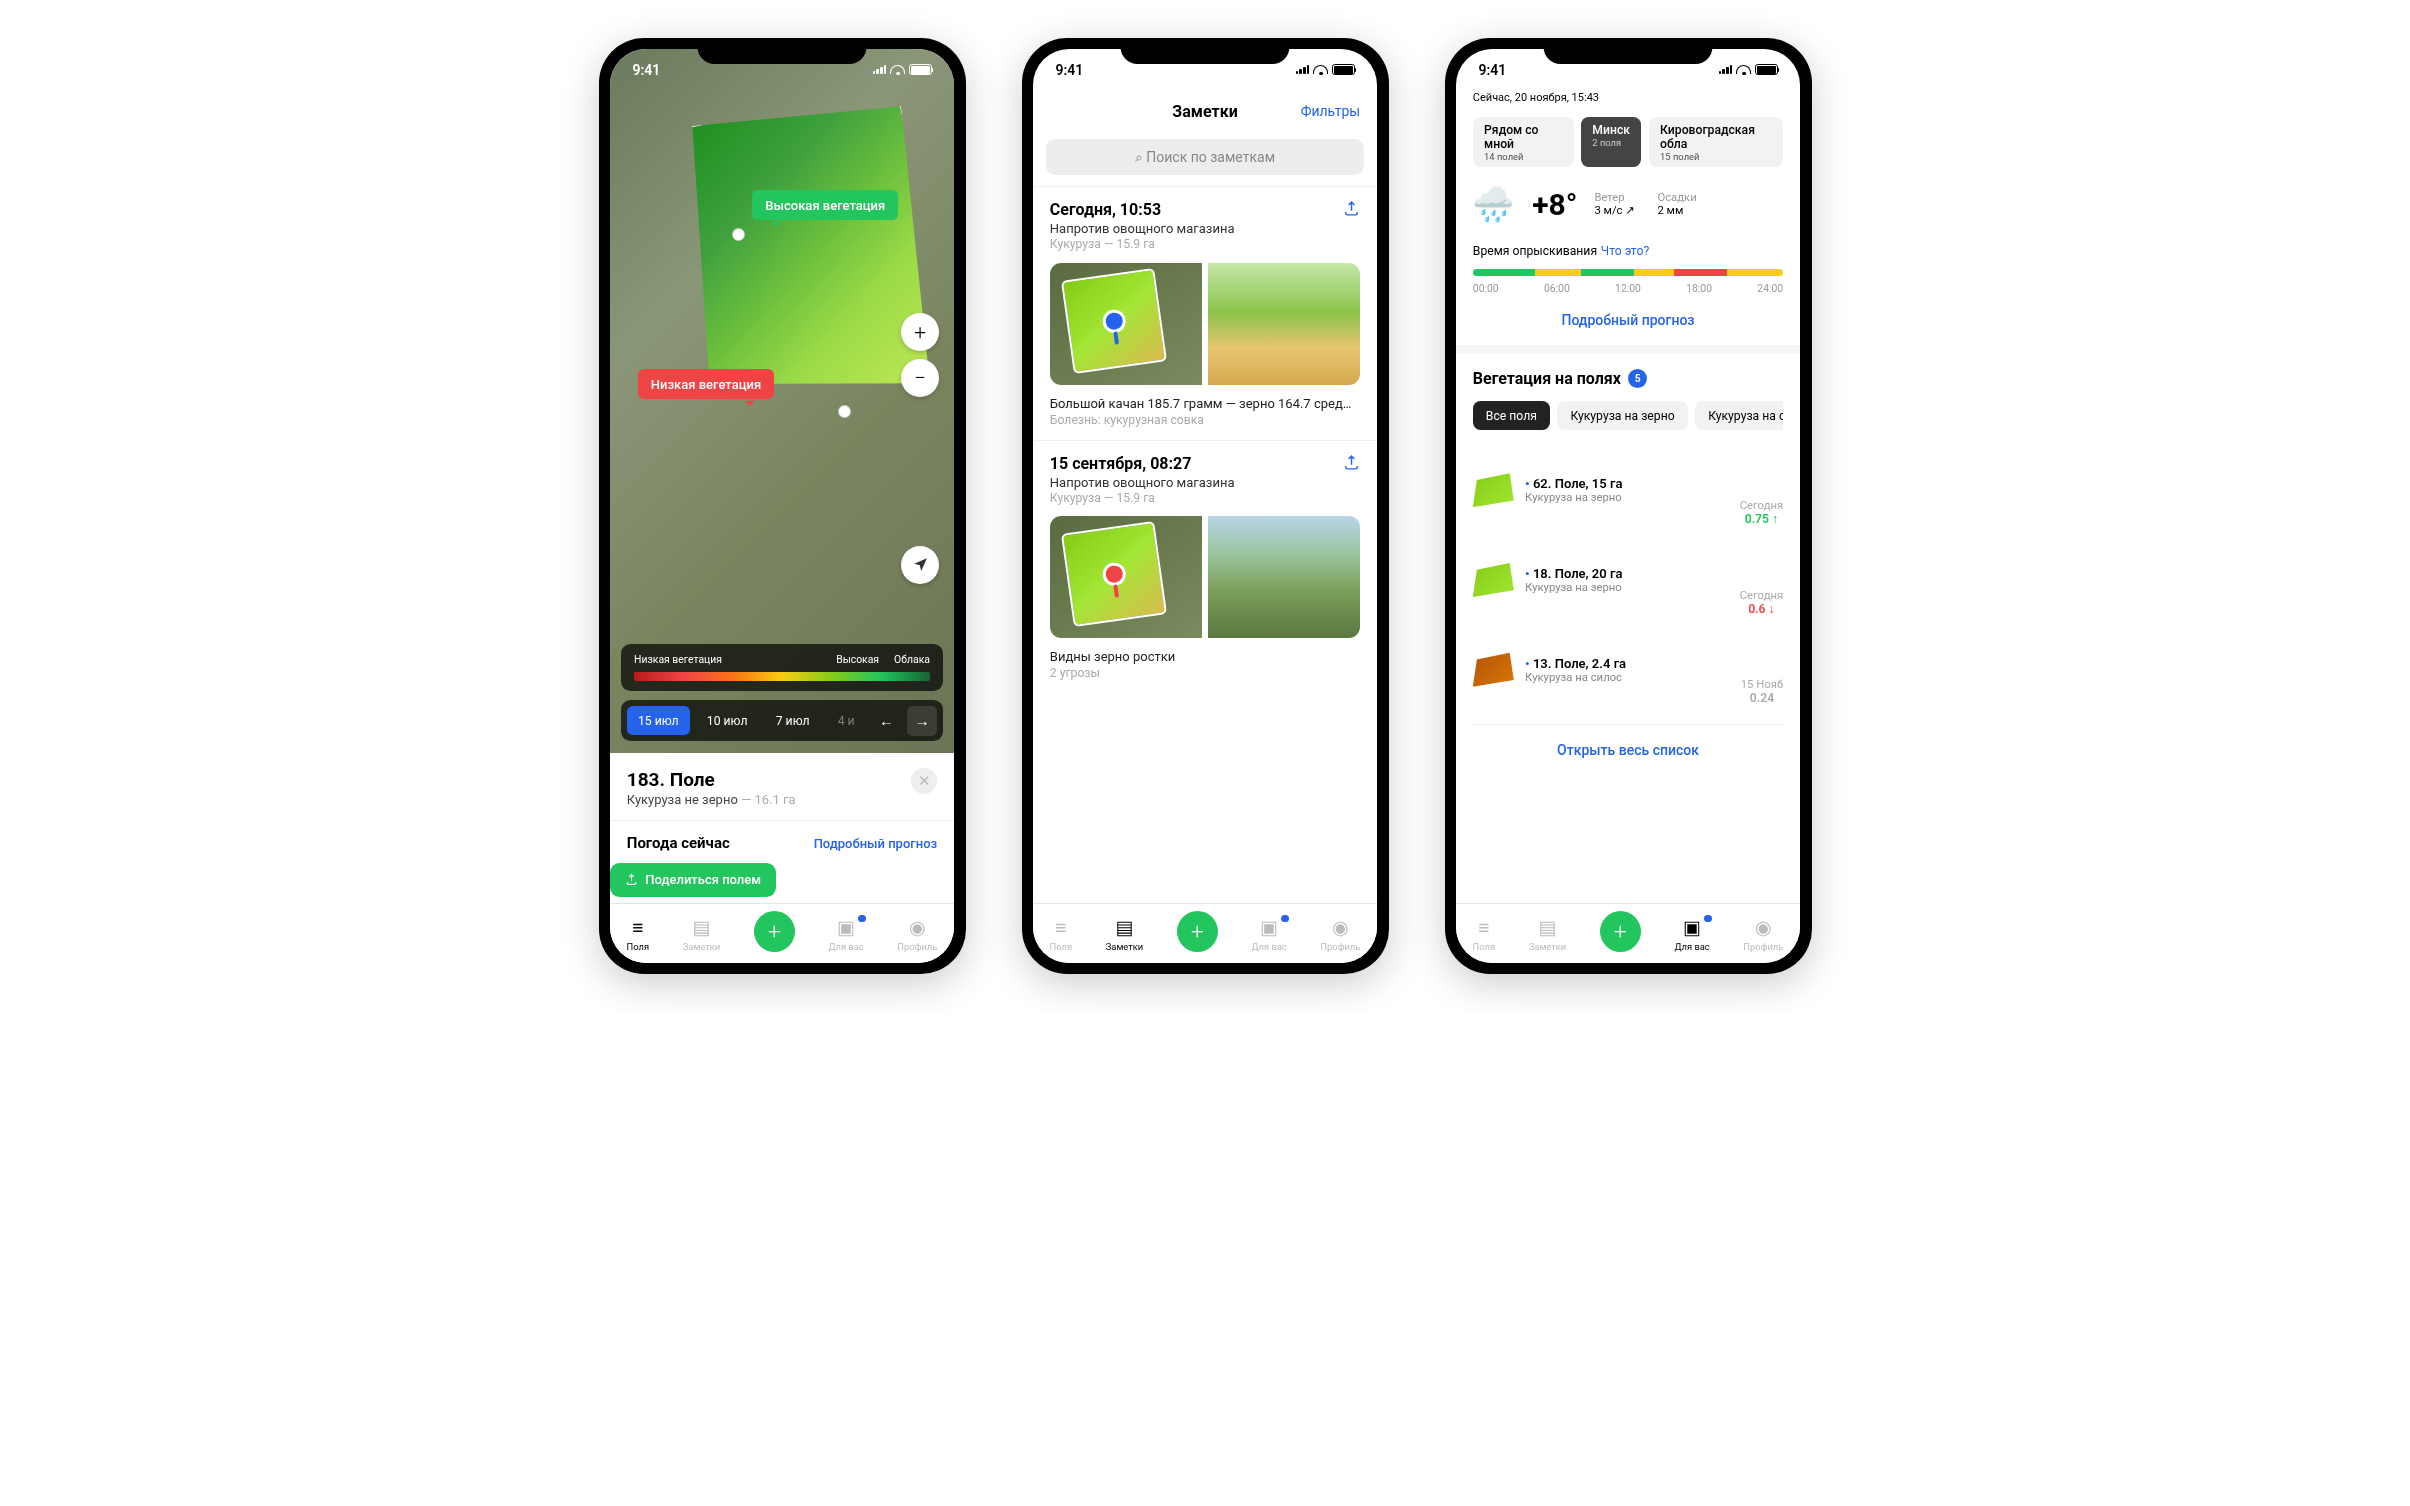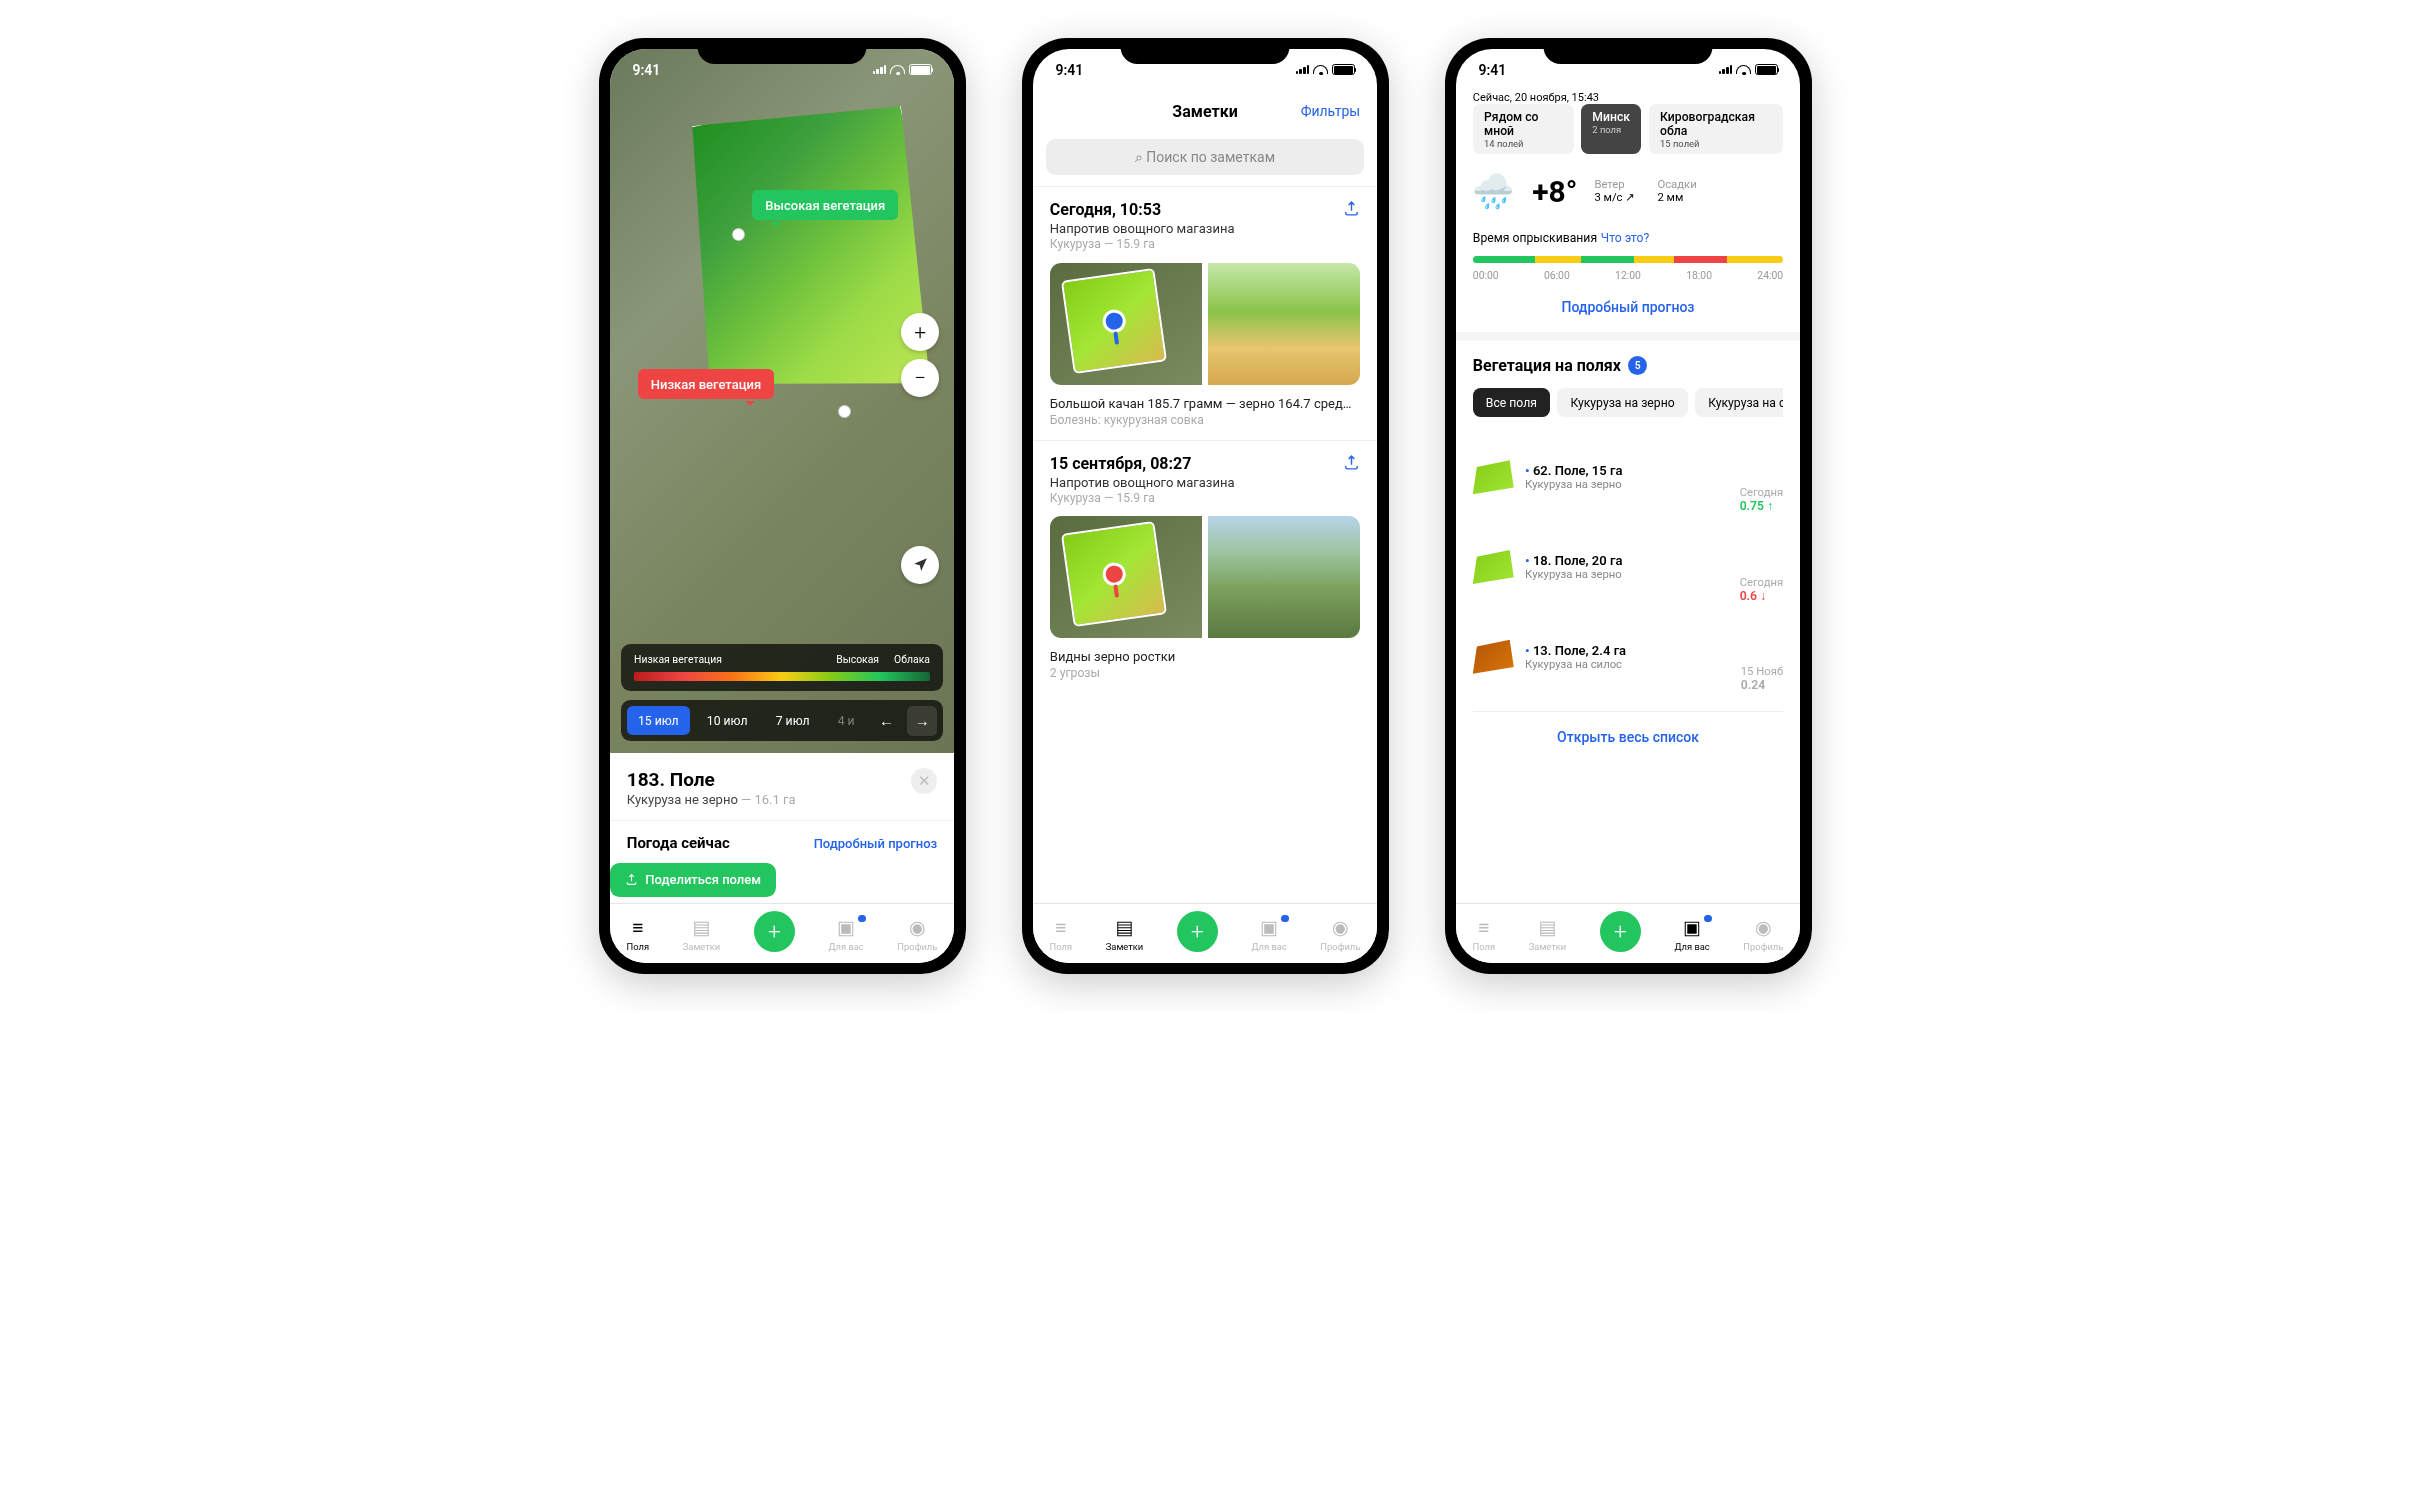--- a/index.html
+++ b/index.html
@@ -89,21 +89,21 @@
 .pin-blue { background:#2563eb; } .pin-blue::after { background:#2563eb; }
 .pin-red { background:#ef4444; } .pin-red::after { background:#ef4444; }
 .img-corn { background: linear-gradient(180deg, #c5e8a9 0%, #8bc34a 40%, #e8c56f 70%, #d4a84f 100%); }
 .img-field { background: linear-gradient(180deg, #b8d4e8 0%, #9bc4a0 30%, #7ba05b 60%, #5a7840 100%); }
 .note-desc { font-size: 13px; margin-top: 11.3px; color: #222; }
 .note-disease { font-size: 12.2px; color: #aaa; margin-top: 1.9px; }
 
 
 .s3-content { flex: 1; overflow-y: auto; padding: 0 17px; }
 .s3-title { font-size: 11px; font-weight: 400; margin-top: 1px; }
-.location-chips { display: flex; gap: 7.5px; overflow: hidden; }
+.location-chips { display: flex; gap: 7.5px; margin-top: 13px; overflow: hidden; }
 .loc-chip { padding: 5.6px 11.3px; border-radius: 7.5px; background: #f2f2f2; }
 .loc-chip.active { background: #444; color: #fff; }
 .loc-chip .name { font-size: 12.2px; font-weight: 500; }
 .loc-chip .count { font-size: 9.4px; opacity: 0.7; }
 .weather-display { display: flex; gap: 17px; align-items: center; margin-top: 17px; }
 .weather-icon { font-size: 34px; }
 .weather-temp { font-size: 30px; font-weight: 700; }
 .weather-details { display: flex; gap: 22.6px; font-size: 11.3px; }
 .weather-details .lbl { color: #999; }
 .spray-section { margin-top: 17px; }
@@ -120,21 +120,21 @@
 .crop-chip { padding: 7.5px 13px; border-radius: 7.5px; background: #f2f2f2; font-size: 12.2px; white-space: nowrap; }
 .crop-chip.active { background: #222; color: #fff; }
 .field-list { margin-top: 15px; }
 .field-row { display: flex; align-items: center; gap: 11.3px; padding: 9.4px 0; }
 .field-thumb { width: 41px; height: 34px; background: linear-gradient(135deg, #84cc16, #a3e635); clip-path: polygon(10% 20%, 90% 0, 100% 80%, 0 100%); }
 .field-thumb.brown { background: linear-gradient(135deg, #b45309, #d97706); }
 .field-info { flex: 1; }
 .field-name { font-size: 13px; font-weight: 600; }
 .field-name::before { content:'• '; color: #2563eb; }
 .field-crop { font-size: 11.3px; color: #888; }
-.field-right { text-align: left; margin-top: 44px; }
+.field-right { text-align: center; margin-top: 44px; }
 .field-date { font-size: 11.3px; color: #aaa; }
 .field-val { font-size: 12.2px; font-weight: 600; }
 .val-green { color: #22c55e; }
 .val-red { color: #ef4444; }
 .val-gray { color: #aaa; }
 .open-list-link { text-align: center; color: #2563eb; font-size: 14px; font-weight: 500; padding: 17px 0; border-top: 0.9px solid #eee; margin-top: 9.4px; }
 </style>
 </head>
 <body>
 

